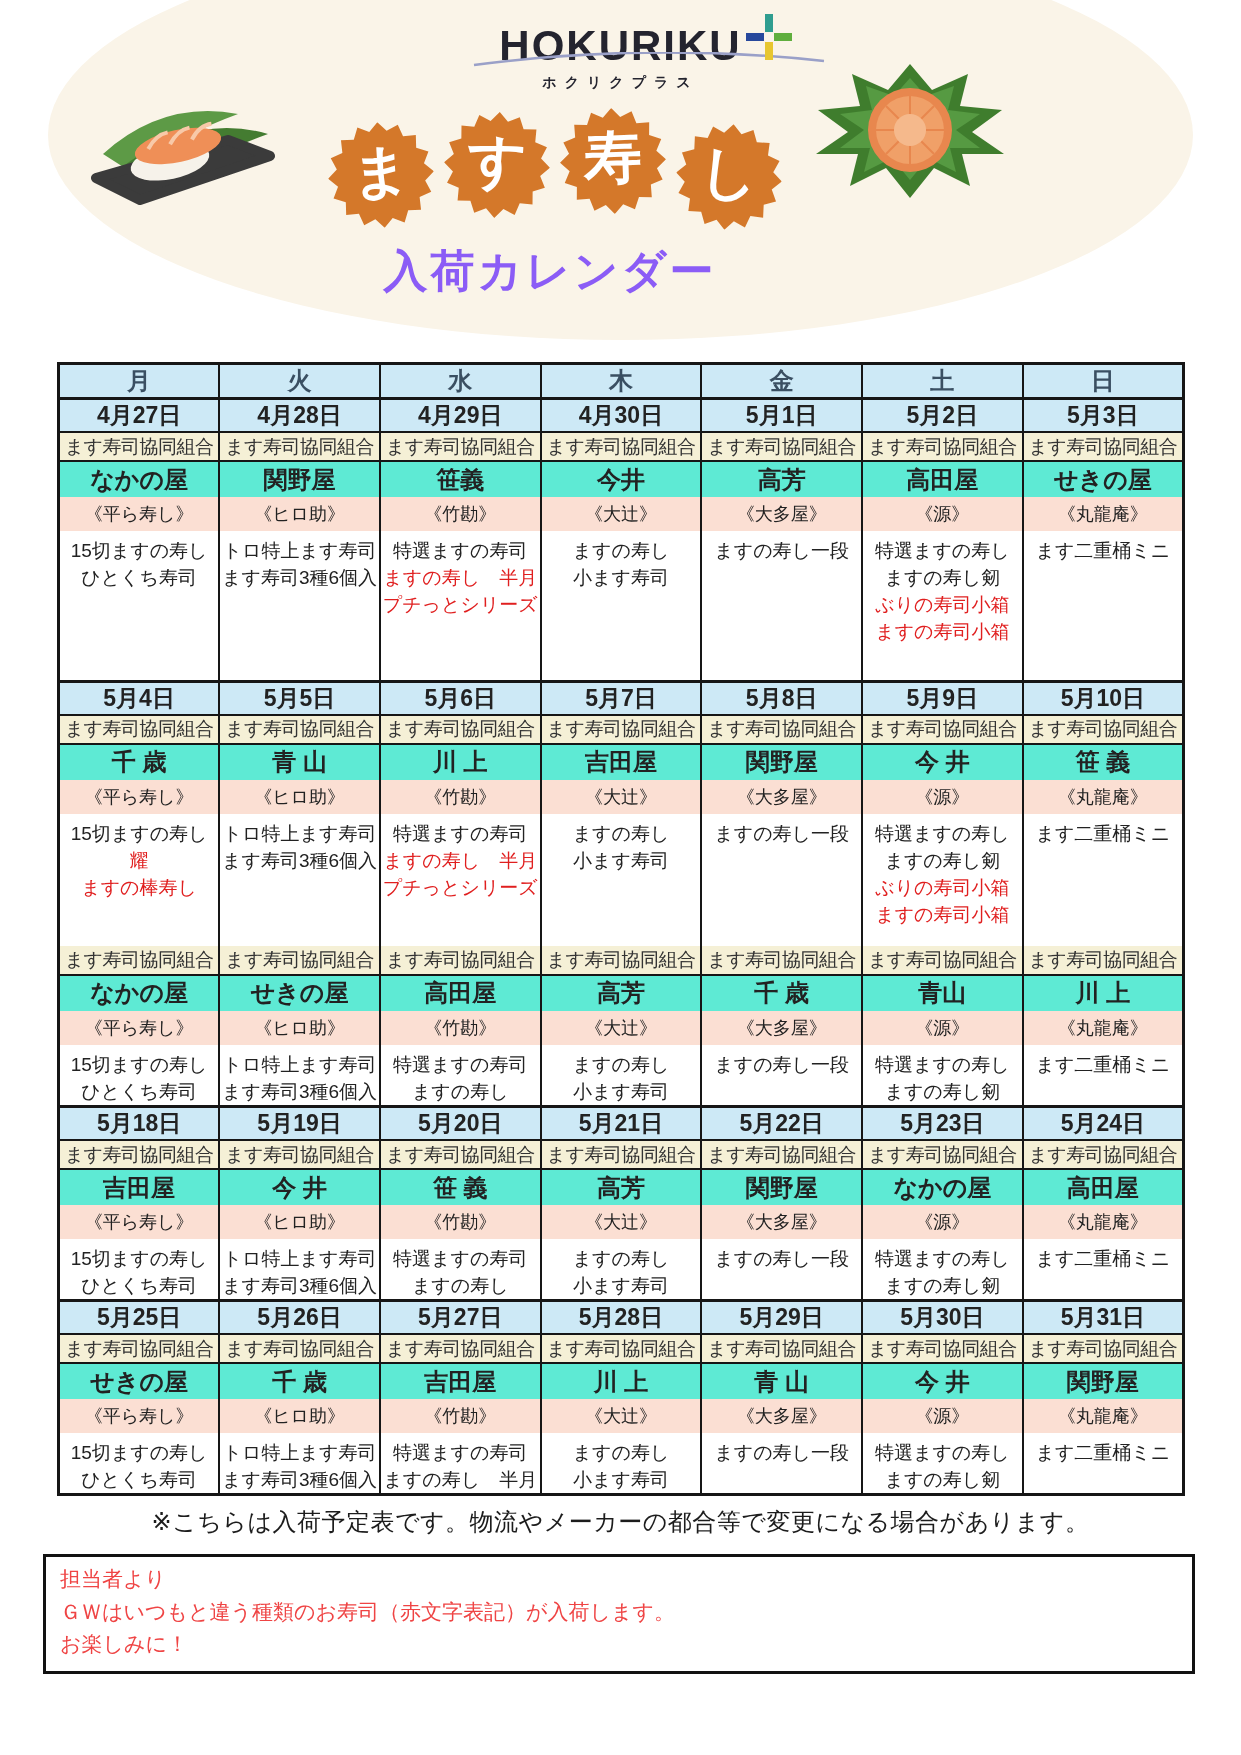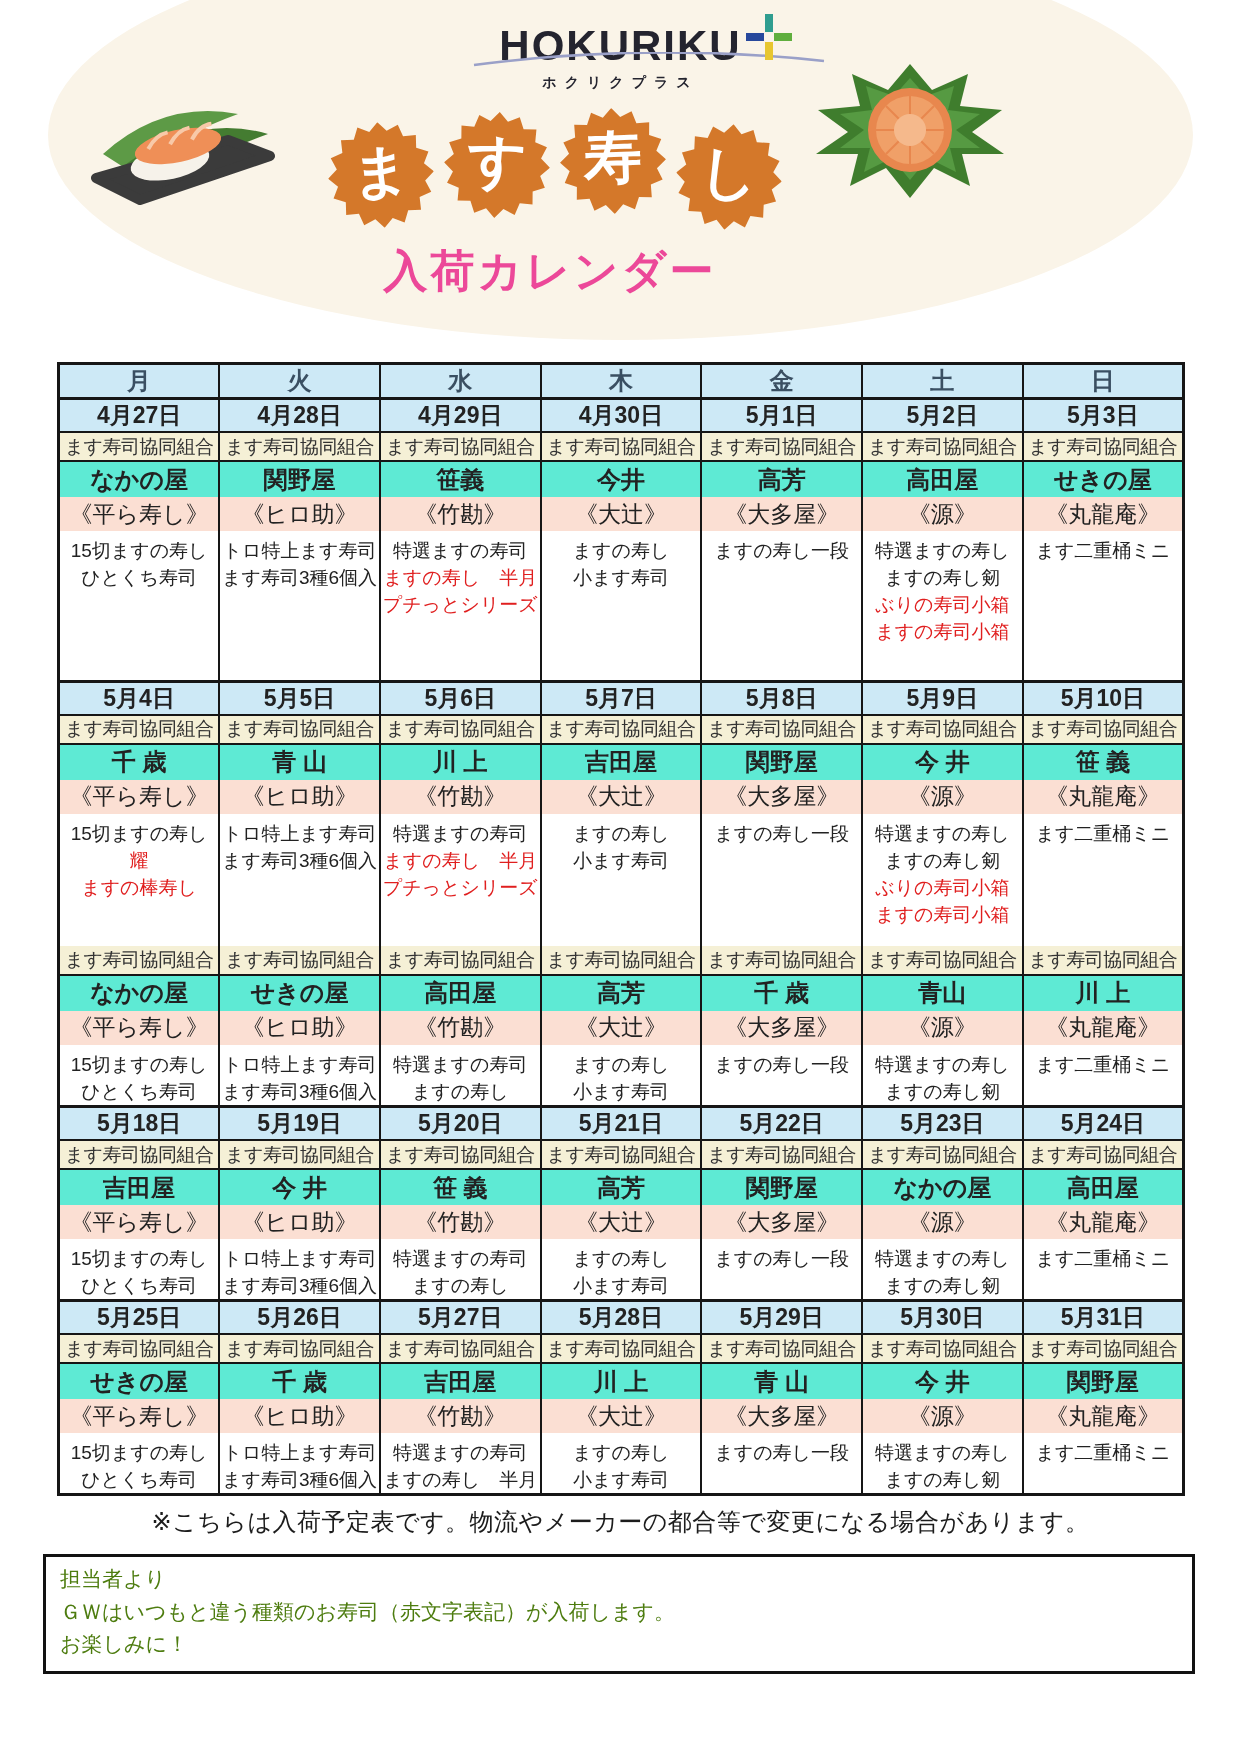--- a/index.html
+++ b/index.html
@@ -31,21 +31,21 @@
     position:absolute; inset:0; display:flex; align-items:center; justify-content:center;
     font-size:58px; font-weight:700; color:#ffffff; padding-bottom:6px;
   }
   .badge:nth-child(1){ transform:translateY(12px) rotate(-4deg); }
   .badge:nth-child(2){ transform:translateY(2px) rotate(3deg); }
   .badge:nth-child(3){ transform:translateY(-2px) rotate(-2deg); }
   .badge:nth-child(4){ transform:translateY(14px) rotate(5deg); }
 
   .subtitle {
     position:absolute; left:300px; top:242px; width:500px; text-align:center;
-    font-size:44px; font-weight:700; color:#ec4899; letter-spacing:3px;
+    font-size:44px; font-weight:700; color:#8b5cf6; letter-spacing:3px;
   }
   .illus-left  { position:absolute; left:78px;  top:82px; }
   .illus-right { position:absolute; left:810px; top:62px; }
 
   
   table.cal {
     border-collapse:collapse; table-layout:fixed;
     width:1128px; margin-left:57px; margin-top:2px;
     border:3px solid #161616;
   }
@@ -59,42 +59,42 @@
   }
   tr.date-row td {
     background:#cde9f6; height:31px; font-size:23px; font-weight:600; color:#222;
     border-top:3px solid #161616; border-bottom:2px solid #161616;
   }
   tr.union-row td {
     background:#f5f0d6; height:29px; font-size:19px; color:#333;
     border-bottom:2px solid #161616; letter-spacing:-0.5px;
   }
   tr.shop-row td   { background:#5eead4; height:36px; font-size:24px; font-weight:700; border-bottom:0; }
-  tr.brand-row td  { background:#fbdfd3; height:34px; font-size:23px; font-weight:500; border-top:0; border-bottom:0; }
+  tr.brand-row td  { background:#fbdfd3; height:34px; font-size:18px; font-weight:500; border-top:0; border-bottom:0; }
   tr.products-row td {
     background:#ffffff; vertical-align:top; font-size:19px; padding-top:6px; border-top:0;
   }
   .product-line { line-height:27px; white-space:nowrap; }
   .red { color:#e01f1f; }
   .tone-holiday  { color:#e01f1f; }
   .tone-saturday { color:#26707f; }
   .ph-0 .products-cell { height:150px; }
   .ph-1 .products-cell { height:132px; }
   .ph-2 .products-cell { height:62px; }
   .ph-3 .products-cell { height:52px; }
   .ph-4 .products-cell { height:55px; }
 
   
   .footer-note {
     width:1241px; text-align:center; margin-top:10px;
     font-size:24px; color:#1c1c1c; letter-spacing:0.5px;
   }
   .notice-box {
     width:1152px; margin:16px 0 0 43px; border:3px solid #111;
-    padding:6px 14px 10px 14px; font-size:21px; color:#4d7c0f; line-height:1.55;
+    padding:6px 14px 10px 14px; font-size:21px; color:#ef4444; line-height:1.55;
   }
 </style>
 </head>
 <body>
 
 <svg width="0" height="0" style="position:absolute">
   <defs>
     <symbol id="seal" viewBox="0 0 100 100">
       <polygon points="100,50 91.2,58.2 96.2,69.1 84.9,73.3 85.4,85.4 73.3,84.9 69.1,96.2 58.2,91.2 50,100 41.8,91.2 30.9,96.2 26.7,84.9 14.6,85.4 15.1,73.3 3.8,69.1 8.8,58.2 0,50 8.8,41.8 3.8,30.9 15.1,26.7 14.6,14.6 26.7,15.1 30.9,3.8 41.8,8.8 50,0 58.2,8.8 69.1,3.8 73.3,15.1 85.4,14.6 84.9,26.7 96.2,30.9 91.2,41.8" fill="#d4782a"></polygon>
     </symbol>

